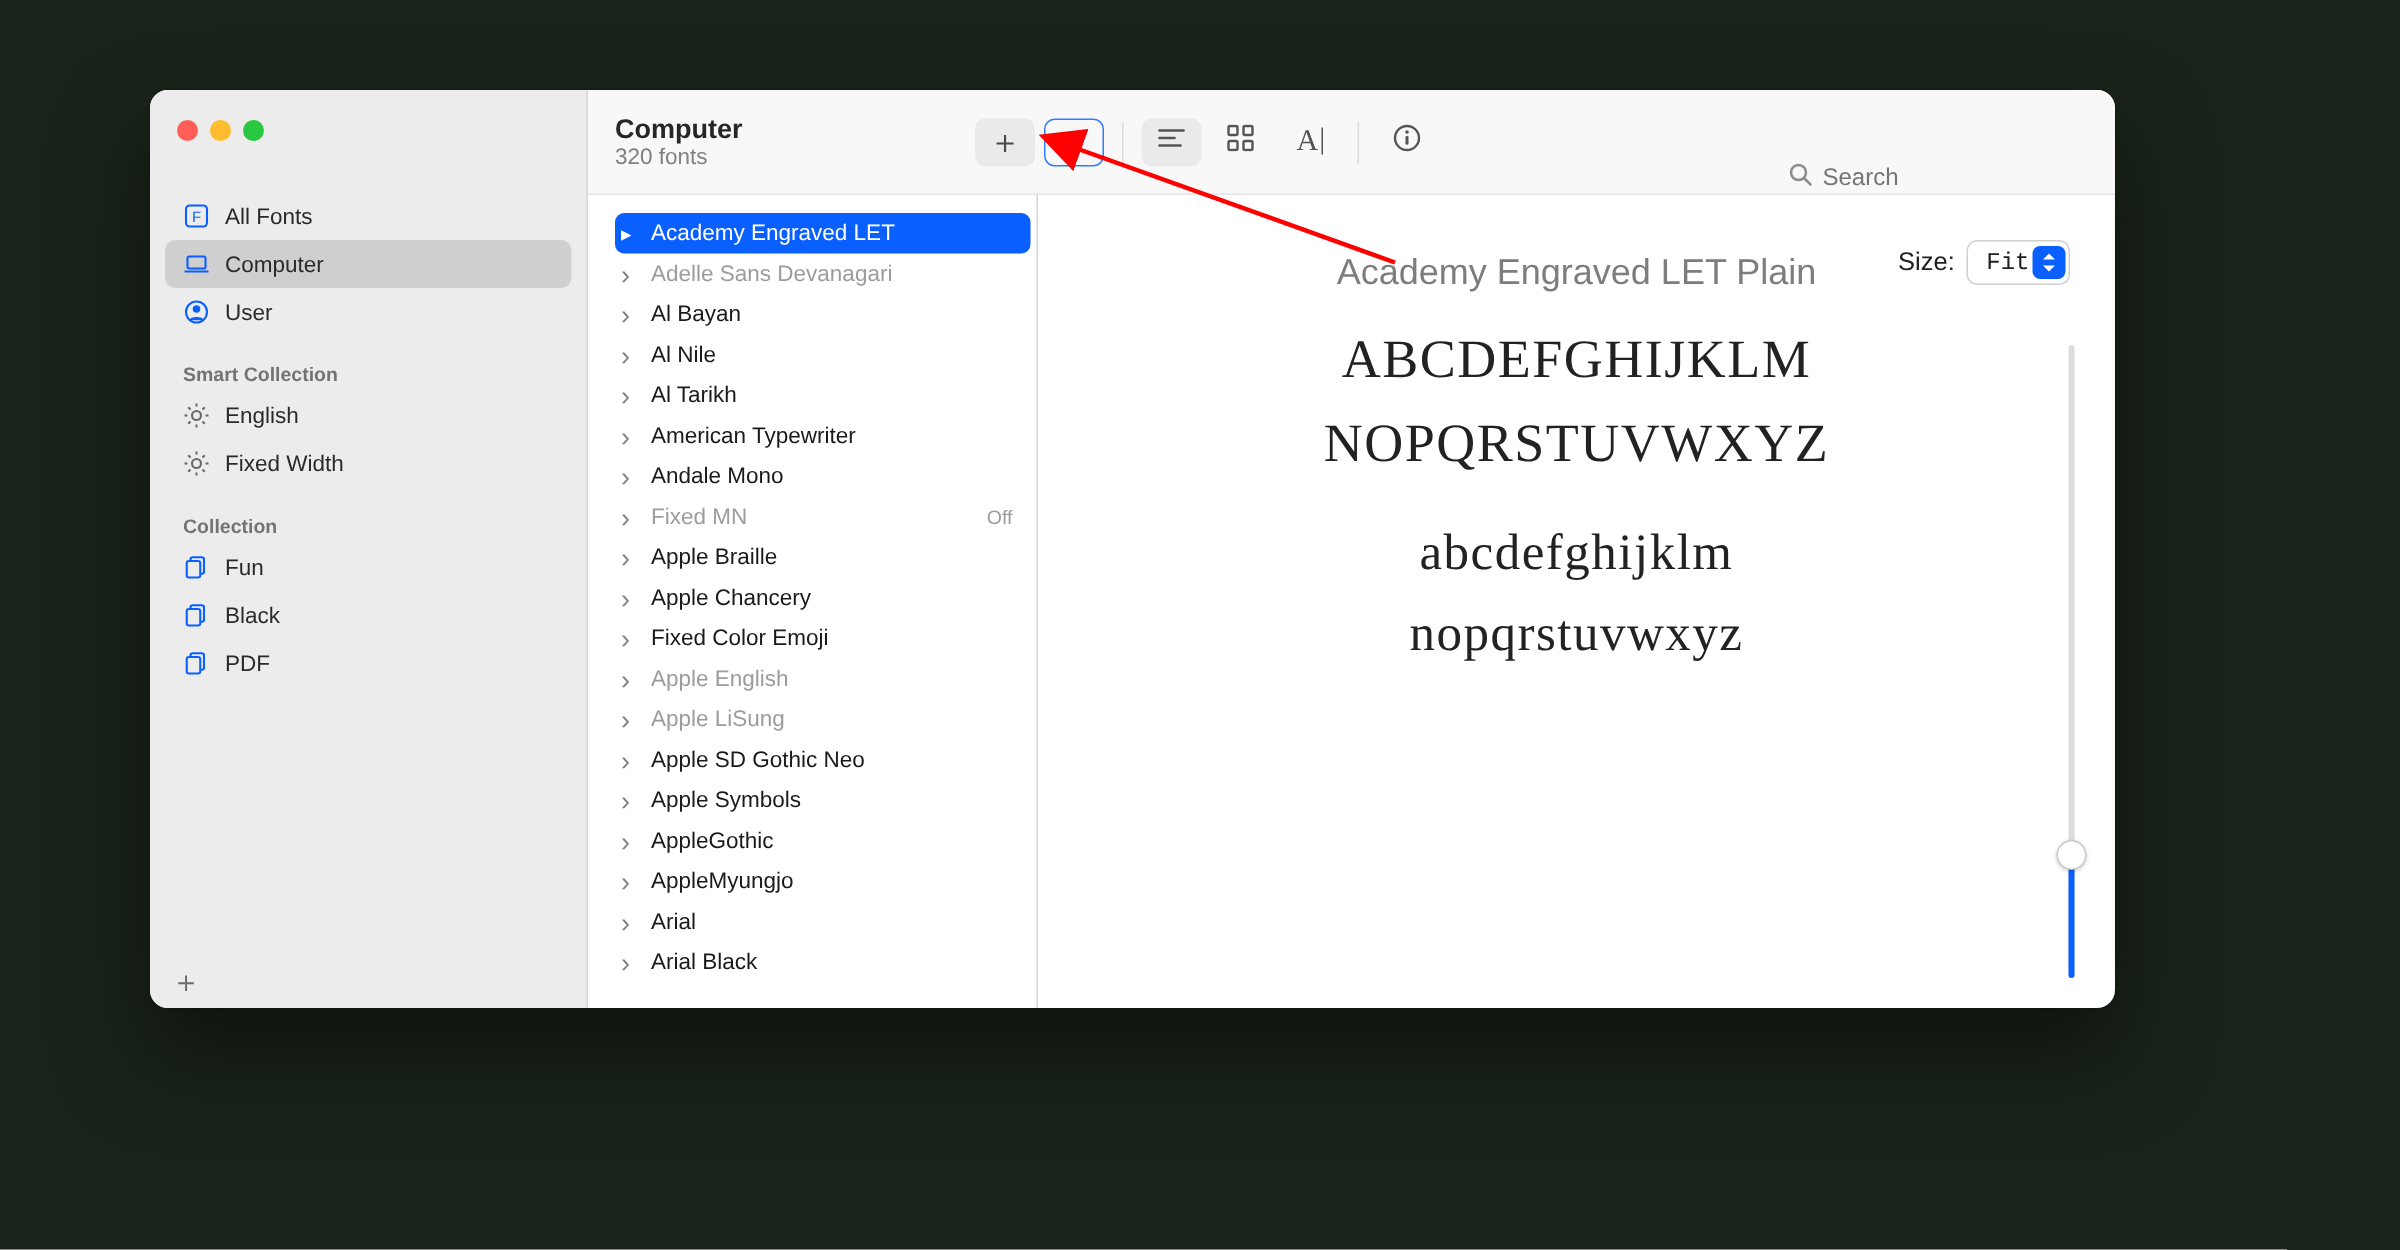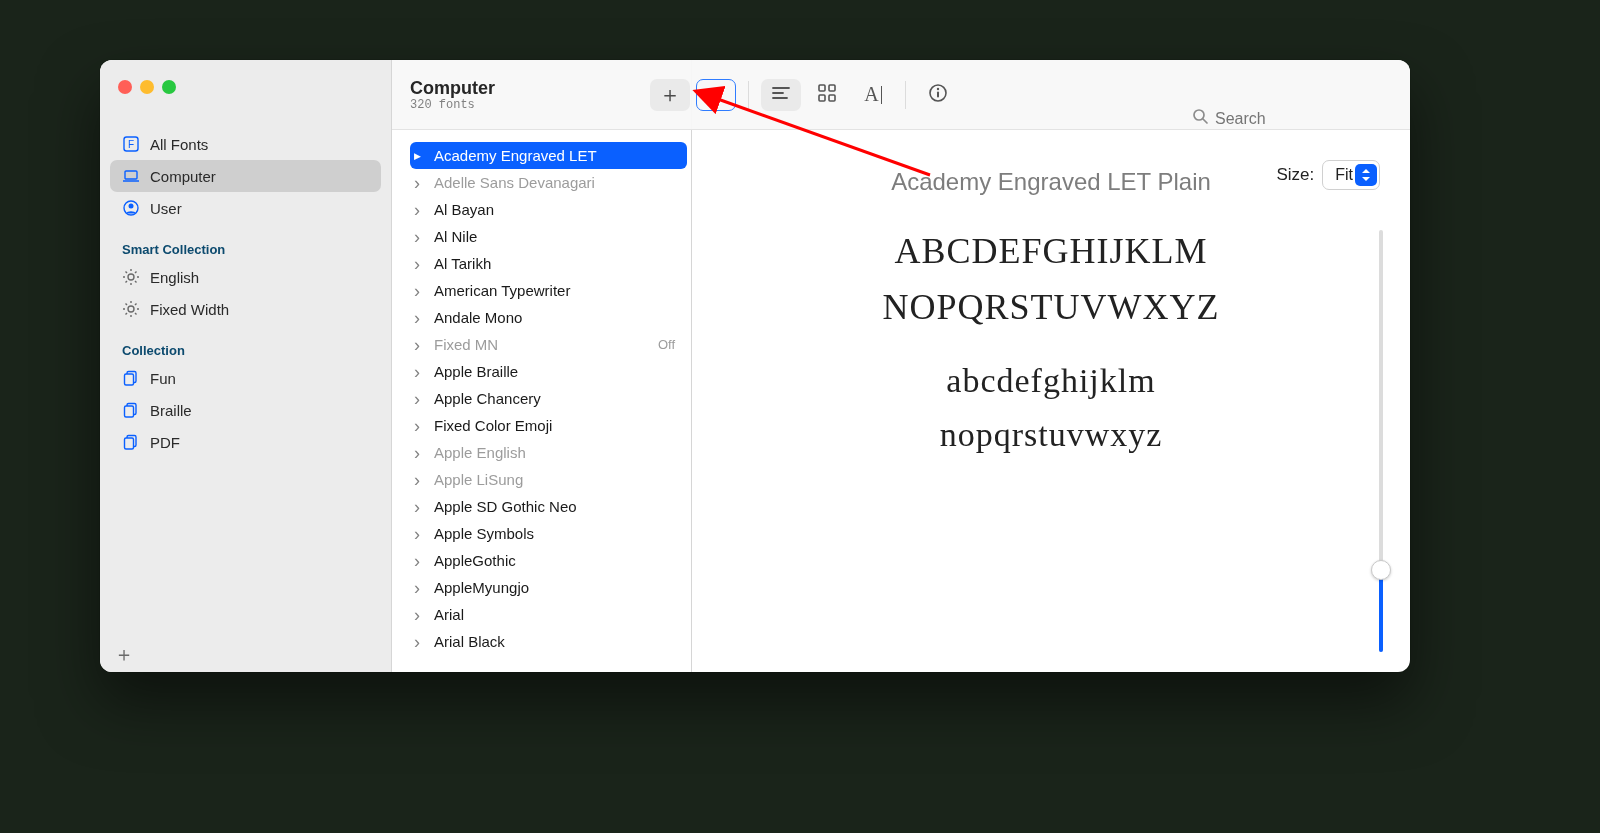--- a/index.html
+++ b/index.html
@@ -34,21 +34,21 @@
   .sidebar-scroll{ flex:1; overflow:hidden; padding: 30px 10px 0; }
   .side-item{
     display:flex; align-items:center; gap:10px;
     height:32px; padding:0 12px; border-radius:7px;
     font-size:15px; color:#2a2a2a;
   }
   .side-item.selected{ background:#cfcfcf; }
   .side-item .icon{ width:18px; height:18px; display:flex;align-items:center;justify-content:center; }
   .side-item .icon svg{ display:block; }
   .section-header{
-    font-size:13px; color:#0c4a6e; font-weight:600;
+    font-size:13px; color:#737373; font-weight:600;
     padding: 18px 12px 4px;
   }
   .sidebar-footer{
     height:36px; display:flex; align-items:center; padding-left:14px;
     color:#6a6a6a;
   }
   
   .list-col{
     border-right: 1px solid #d6d6d6;
     display:flex; flex-direction:column;
@@ -57,21 +57,21 @@
   .toolbar{
     position:absolute; left:292px; right:0; top:0; height:70px;
     background:#f8f8f8f0;
     border-bottom:1px solid #e3e3e3;
     display:flex; align-items:center;
     padding:0 18px 0 18px;
     z-index: 5;
   }
   .title-block{ display:flex; flex-direction:column; justify-content:center; min-width:230px;}
   .title-block .title{ font-size:18px; font-weight:600; color:#262626;}
-  .title-block .subtitle{ font-size:12px; color:#808080; margin-top:-1px;font-family:Liberation Mono, monospace;}
+  .title-block .subtitle{ font-size:15px; color:#808080; margin-top:-1px;}
   .tb-group{ display:flex; gap:6px; align-items:center; }
   .tb-btn{
     width:40px; height:32px; border-radius:7px;
     display:flex;align-items:center;justify-content:center;
     color:#555;
   }
   .tb-btn.filled{ background:#eaeaea; }
   .tb-btn.accent-outlined{ border:1.5px solid #2f7cff; color:#2f7cff; }
   .tb-sep{ width:1px; height:28px; background:#dcdcdc; margin:0 12px;}
   .search-wrap{
@@ -101,34 +101,34 @@
   .font-row.selected .chev{ color:#fff; }
   .font-row.dim{ color:#9c9c9c; }
   .font-row .off{ margin-left:auto; padding-right:12px; font-size:13px; color:#9c9c9c;}
   
   .preview{
     margin-top:70px;
     display:flex; position:relative;
     padding:20px 40px 0 40px;
   }
   .preview-main{ flex:1; text-align:center; color:#222; }
-  .preview-title{ color:#7d7d7d; font-size:24px; margin:18px 0 28px; }
+  .preview-title{ color:#7d7d7d; font-size:24px; margin:18px 0 16px; }
   .sample{ font-family: "Baskerville","Didot","Times New Roman",serif; }
   .sample.big{ font-size:36px; letter-spacing:1px; line-height:1.55; }
   .sample.mid{ font-size:34px; letter-spacing:1px; line-height:1.6; }
   .sample.num{ font-size:36px; letter-spacing:2px; margin-top:10px;}
   .size-ctrl{
     position:absolute; top:30px; right:30px;
     display:flex; align-items:center; gap:8px;
     font-size:17px; color:#222;
   }
   .size-select{
     display:flex; align-items:center; gap:2px;
     border:1px solid #d0d0d0; border-radius:7px;
-    padding:3px 2px 3px 12px; font-size:16px;
+    padding:3px 2px 3px 12px; font-size:16px;font-family:Liberation Mono, monospace;
   }
   .size-select .arrow{
     width:22px;height:22px;border-radius:5px;background:#0a60ff;
     color:#fff; display:flex;flex-direction:column;align-items:center;justify-content:center;
     font-size:9px; line-height:7px;
   }
   .slider{
     position:absolute; right:18px; top:100px; bottom:20px;
     width:22px; display:flex; flex-direction:column; align-items:center;
   }
@@ -236,21 +236,21 @@
             </span>
             <span>Fun</span>
           </div>
           <div class="side-item">
             <span class="icon">
               <svg width="18" height="18" viewBox="0 0 18 18">
                 <rect x="5" y="2.5" width="9" height="11" rx="1.5" fill="none" stroke="#0a60ff" stroke-width="1.4"></rect>
                 <rect x="2.5" y="5" width="9" height="11" rx="1.5" fill="#ececec" stroke="#0a60ff" stroke-width="1.4"></rect>
               </svg>
             </span>
-            <span>Braille</span>
+            <span>Black</span>
           </div>
           <div class="side-item">
             <span class="icon">
               <svg width="18" height="18" viewBox="0 0 18 18">
                 <rect x="5" y="2.5" width="9" height="11" rx="1.5" fill="none" stroke="#0a60ff" stroke-width="1.4"></rect>
                 <rect x="2.5" y="5" width="9" height="11" rx="1.5" fill="#ececec" stroke="#0a60ff" stroke-width="1.4"></rect>
               </svg>
             </span>
             <span>PDF</span>
           </div>

